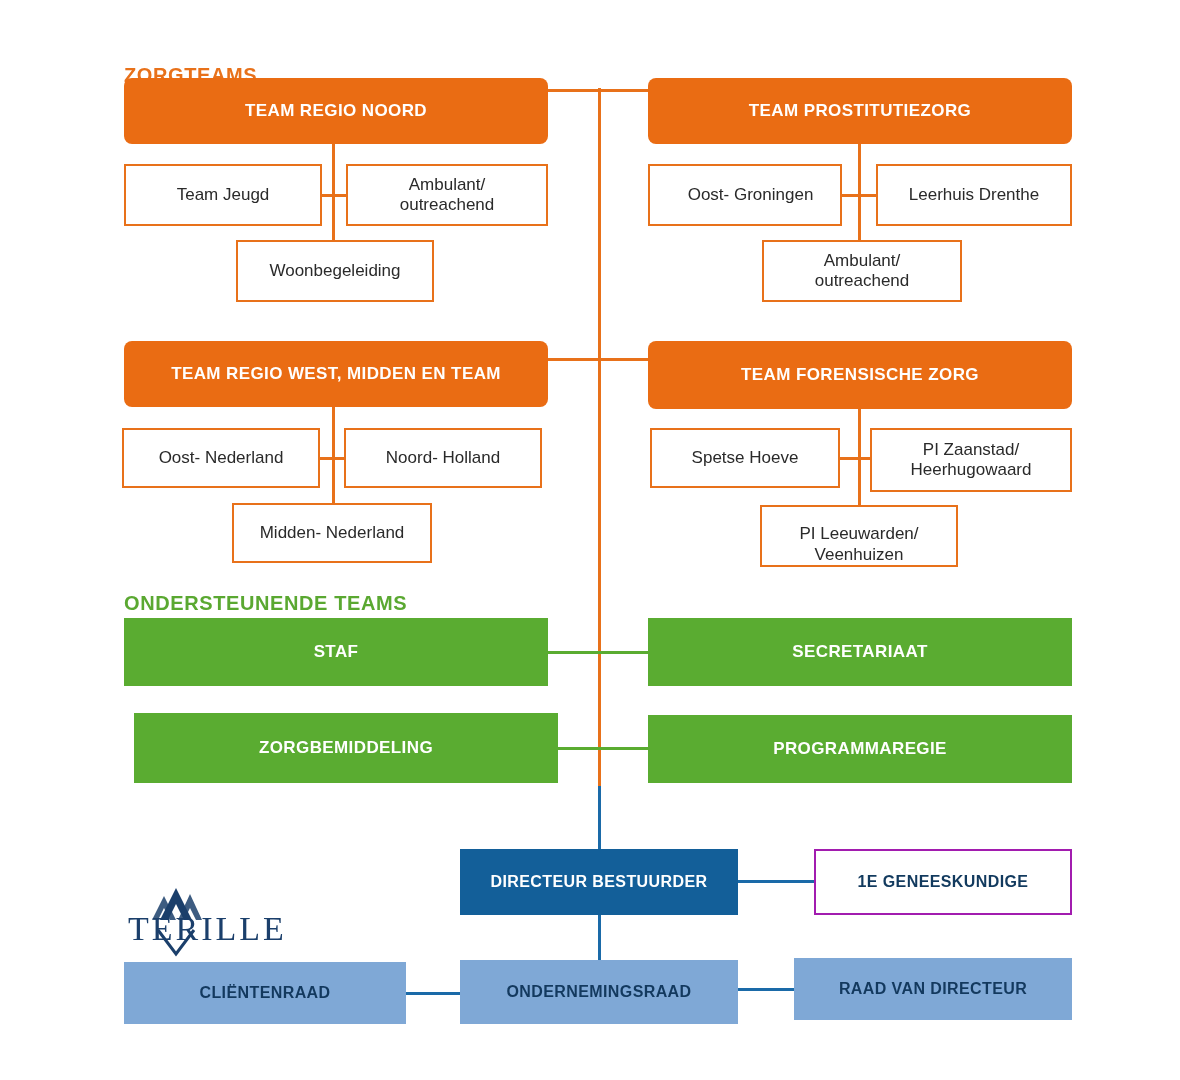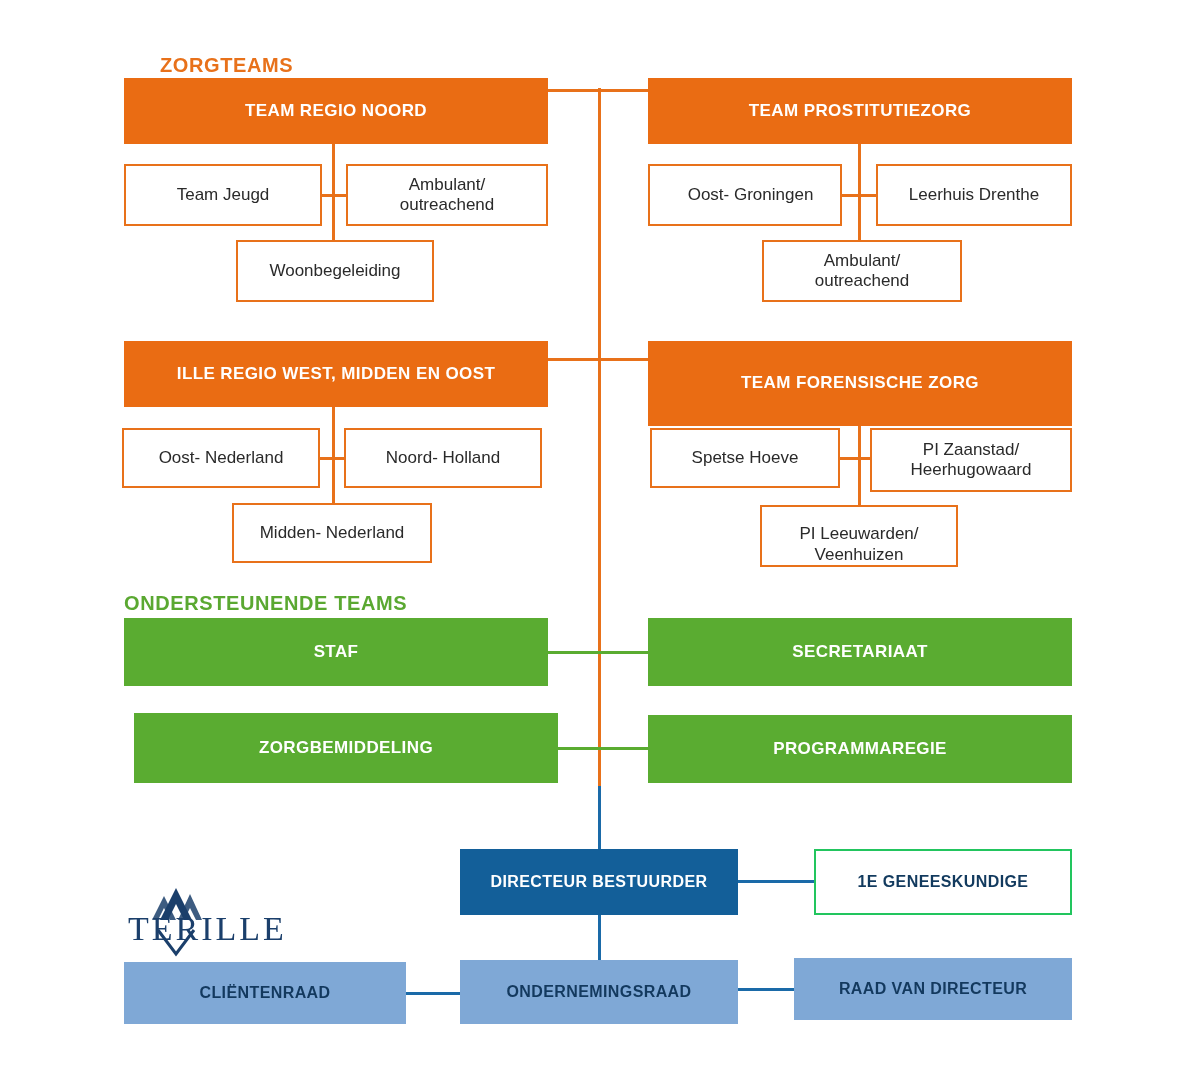--- a/index.html
+++ b/index.html
@@ -37,20 +37,21 @@
     justify-content: center;
     text-align: center;
     line-height: 1.2;
   }
   .box-orange-solid {
     background: #ea6c13;
     color: #ffffff;
     font-weight: bold;
     font-size: 17px;
     letter-spacing: 0.4px;
+    border-radius: 8px;
   }
   .box-orange-outline {
     background: #ffffff;
     border: 2px solid #e8711a;
     color: #2a2a2a;
     font-size: 17px;
   }
   .box-green-solid {
     background: #5aac31;
     color: #ffffff;
@@ -60,21 +61,21 @@
   }
   .box-blue-dark {
     background: #135f99;
     color: #ffffff;
     font-weight: bold;
     font-size: 16px;
     letter-spacing: 0.4px;
   }
   .box-blue-outline {
     background: #ffffff;
-    border: 2px solid #22c55e;
+    border: 2px solid #a21caf;
     color: #123a5e;
     font-weight: bold;
     font-size: 16px;
     letter-spacing: 0.4px;
   }
   .box-blue-light {
     background: #7fa8d6;
     color: #13395e;
     font-weight: bold;
     font-size: 16px;
@@ -135,21 +136,21 @@
 
   <div class="conn conn-green" style="left:546px; top:651px; width:110px; height:3px;"></div>
   <div class="conn conn-green" style="left:546px; top:747px; width:110px; height:3px;"></div>
 
   <div class="conn conn-blue" style="left:598px; top:786px; width:3px; height:98px;"></div>
   <div class="conn conn-blue" style="left:737px; top:880px; width:78px; height:3px;"></div>
   <div class="conn conn-blue" style="left:598px; top:915px; width:3px; height:48px;"></div>
   <div class="conn conn-blue" style="left:406px; top:992px; width:56px; height:3px;"></div>
   <div class="conn conn-blue" style="left:737px; top:988px; width:58px; height:3px;"></div>
 
-  <div class="abs section-heading heading-orange" style="left:124px; top:54px;margin-left:36px;">ZORGTEAMS</div>
+  <div class="abs section-heading heading-orange" style="left:124px; top:64px;">ZORGTEAMS</div>
   <div class="abs section-heading heading-green" style="left:124px; top:592px;">ONDERSTEUNENDE TEAMS</div>
 
   <div class="abs box box-orange-solid" style="left:124px; top:78px; width:424px; height:66px;">TEAM REGIO NOORD</div>
 
   <div class="abs box box-orange-outline" style="left:124px; top:164px; width:198px; height:62px;">Team Jeugd</div>
 
   <div class="abs box box-orange-outline" style="left:346px; top:164px; width:202px; height:62px;">
     <div>
       <div>Ambulant/</div>
       <div>outreachend</div>
@@ -164,29 +165,29 @@
 
   <div class="abs box box-orange-outline" style="left:876px; top:164px; width:196px; height:62px;">Leerhuis Drenthe</div>
 
   <div class="abs box box-orange-outline" style="left:762px; top:240px; width:200px; height:62px;">
     <div>
       <div>Ambulant/</div>
       <div>outreachend</div>
     </div>
   </div>
 
-  <div class="abs box box-orange-solid" style="left:124px; top:341px; width:424px; height:66px;">ILLE REGIO WEST, MIDDEN EN OOST</div>
+  <div class="abs box box-orange-solid" style="left:124px; top:341px; width:424px; height:66px;">TEAM REGIO WEST, MIDDEN EN TEAM</div>
 
   <div class="abs box box-orange-outline" style="left:122px; top:428px; width:198px; height:60px;">Oost- Nederland</div>
 
   <div class="abs box box-orange-outline" style="left:344px; top:428px; width:198px; height:60px;">Noord- Holland</div>
 
   <div class="abs box box-orange-outline" style="left:232px; top:503px; width:200px; height:60px;">Midden- Nederland</div>
 
-  <div class="abs box box-orange-solid" style="left:648px; top:341px; width:424px; height:85px;">TEAM FORENSISCHE ZORG</div>
+  <div class="abs box box-orange-solid" style="left:648px; top:341px; width:424px; height:68px;">TEAM FORENSISCHE ZORG</div>
 
   <div class="abs box box-orange-outline" style="left:650px; top:428px; width:190px; height:60px;">Spetse Hoeve</div>
 
   <div class="abs box box-orange-outline" style="left:870px; top:428px; width:202px; height:64px;">
     <div>
       <div>PI Zaanstad/</div>
       <div>Heerhugowaard</div>
     </div>
   </div>
 

